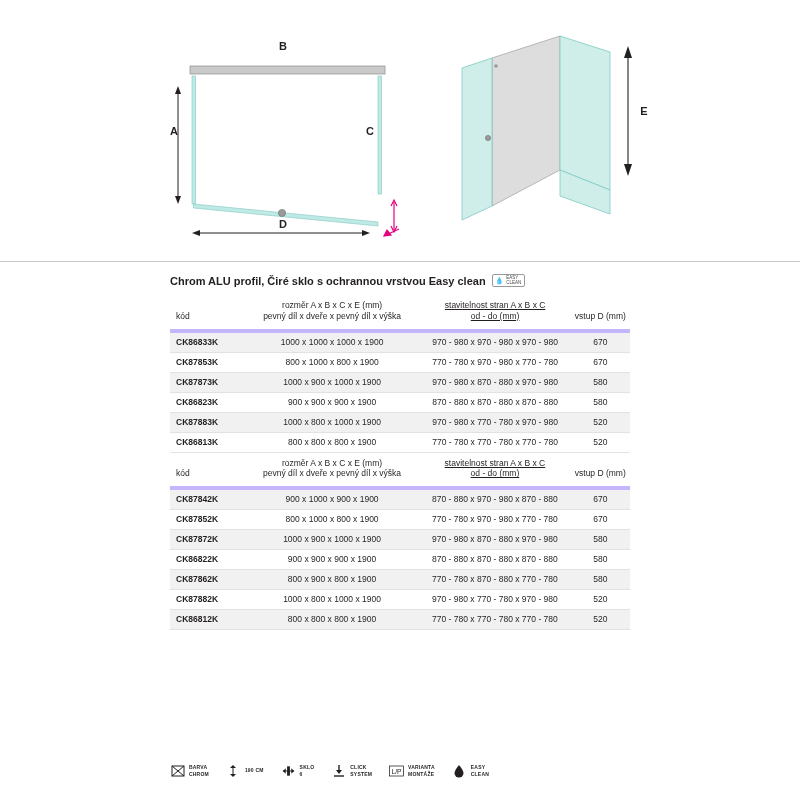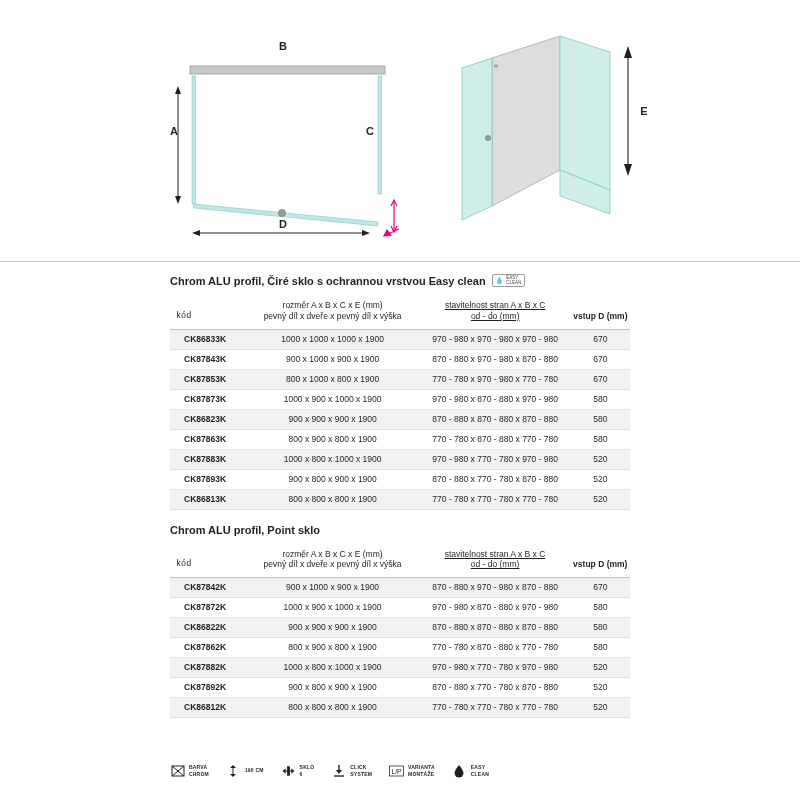--- a/index.html
+++ b/index.html
@@ -23,31 +23,31 @@
   .iso{position:absolute;left:440px;top:20px;width:230px;height:220px;}
 
   
   .tablewrap{padding:0 170px 0 170px;}
   .tbl-title{
     font-size:11px;font-weight:bold;margin:12px 0 8px 0;display:flex;align-items:center;gap:6px;
   }
   table{border-collapse:collapse;width:460px;font-size:8.5px;}
   thead th{
     font-weight:normal;color:#231f20;text-align:center;
-    padding:5px 2px 7px 2px;border-bottom:1px solid #c4b5fd;
+    padding:5px 2px 7px 2px;border-bottom:4px solid #c4b5fd;
     vertical-align:bottom;line-height:1.25;
   }
-  thead th.kod{text-align:left;padding-left:6px;width:70px;font-family:Liberation Mono, monospace;}
+  thead th.kod{text-align:left;padding-left:6px;width:70px;}
   thead th.rozmer{width:180px;}
   thead th.stav{width:150px;text-decoration:underline;}
-  thead th.vstup{width:60px;font-weight:bold;}
+  thead th.vstup{width:60px;}
   tbody td{
     text-align:center;padding:4.5px 2px;border-bottom:1px solid #e2e2e2;white-space:nowrap;
   }
-  tbody td.kod{text-align:left;padding-left:14px;font-weight:bold;}
+  tbody td.kod{text-align:left;padding-left:6px;font-weight:bold;}
   tbody tr:nth-child(odd){background:#f1f1f1;}
   tbody tr:nth-child(even){background:#ffffff;}
 
   
   .badge{
     display:inline-flex;align-items:center;border:1px solid #9a9a9a;border-radius:2px;
     padding:1px 3px;font-size:4.5px;line-height:1.05;color:#4a4a4a;font-weight:normal;gap:2px;
   }
   .badge .drop{font-size:7px;}
 
@@ -163,73 +163,52 @@
         </tr>
       </thead>
       <tbody>
         <tr>
           <td class="kod">CK86833K</td>
           <td>1000 x 1000 x 1000 x 1900</td>
           <td>970 - 980 x 970 - 980 x 970 - 980</td>
           <td>670</td>
         </tr>
         <tr>
-          <td class="kod">CK87843K</td>
-          <td>900 x 1000 x 900 x 1900</td>
-          <td>870 - 880 x 970 - 980 x 870 - 880</td>
-          <td>670</td>
-        </tr>
-        <tr>
           <td class="kod">CK87853K</td>
           <td>800 x 1000 x 800 x 1900</td>
           <td>770 - 780 x 970 - 980 x 770 - 780</td>
           <td>670</td>
         </tr>
         <tr>
           <td class="kod">CK87873K</td>
           <td>1000 x 900 x 1000 x 1900</td>
           <td>970 - 980 x 870 - 880 x 970 - 980</td>
           <td>580</td>
         </tr>
         <tr>
           <td class="kod">CK86823K</td>
           <td>900 x 900 x 900 x 1900</td>
           <td>870 - 880 x 870 - 880 x 870 - 880</td>
           <td>580</td>
         </tr>
         <tr>
-          <td class="kod">CK87863K</td>
-          <td>800 x 900 x 800 x 1900</td>
-          <td>770 - 780 x 870 - 880 x 770 - 780</td>
-          <td>580</td>
-        </tr>
-        <tr>
           <td class="kod">CK87883K</td>
           <td>1000 x 800 x 1000 x 1900</td>
           <td>970 - 980 x 770 - 780 x 970 - 980</td>
           <td>520</td>
         </tr>
         <tr>
-          <td class="kod">CK87893K</td>
-          <td>900 x 800 x 900 x 1900</td>
-          <td>870 - 880 x 770 - 780 x 870 - 880</td>
-          <td>520</td>
-        </tr>
-        <tr>
           <td class="kod">CK86813K</td>
           <td>800 x 800 x 800 x 1900</td>
           <td>770 - 780 x 770 - 780 x 770 - 780</td>
           <td>520</td>
         </tr>
       </tbody>
     </table>
 
-    <div class="tbl-title" style="margin-top:14px">
-      <span>Chrom ALU profil, Point sklo</span>
-    </div>
 
     <table>
       <thead>
         <tr>
           <th class="kod">kód</th>
           <th class="rozmer">
             <span style="display:block">rozměr A x B x C x E (mm)</span>
             <span style="display:block">pevný díl x dveře x pevný díl x výška</span>
           </th>
           <th class="stav">
@@ -240,20 +219,26 @@
         </tr>
       </thead>
       <tbody>
         <tr>
           <td class="kod">CK87842K</td>
           <td>900 x 1000 x 900 x 1900</td>
           <td>870 - 880 x 970 - 980 x 870 - 880</td>
           <td>670</td>
         </tr>
         <tr>
+          <td class="kod">CK87852K</td>
+          <td>800 x 1000 x 800 x 1900</td>
+          <td>770 - 780 x 970 - 980 x 770 - 780</td>
+          <td>670</td>
+        </tr>
+        <tr>
           <td class="kod">CK87872K</td>
           <td>1000 x 900 x 1000 x 1900</td>
           <td>970 - 980 x 870 - 880 x 970 - 980</td>
           <td>580</td>
         </tr>
         <tr>
           <td class="kod">CK86822K</td>
           <td>900 x 900 x 900 x 1900</td>
           <td>870 - 880 x 870 - 880 x 870 - 880</td>
           <td>580</td>
@@ -261,26 +246,20 @@
         <tr>
           <td class="kod">CK87862K</td>
           <td>800 x 900 x 800 x 1900</td>
           <td>770 - 780 x 870 - 880 x 770 - 780</td>
           <td>580</td>
         </tr>
         <tr>
           <td class="kod">CK87882K</td>
           <td>1000 x 800 x 1000 x 1900</td>
           <td>970 - 980 x 770 - 780 x 970 - 980</td>
-          <td>520</td>
-        </tr>
-        <tr>
-          <td class="kod">CK87892K</td>
-          <td>900 x 800 x 900 x 1900</td>
-          <td>870 - 880 x 770 - 780 x 870 - 880</td>
           <td>520</td>
         </tr>
         <tr>
           <td class="kod">CK86812K</td>
           <td>800 x 800 x 800 x 1900</td>
           <td>770 - 780 x 770 - 780 x 770 - 780</td>
           <td>520</td>
         </tr>
       </tbody>
     </table>

